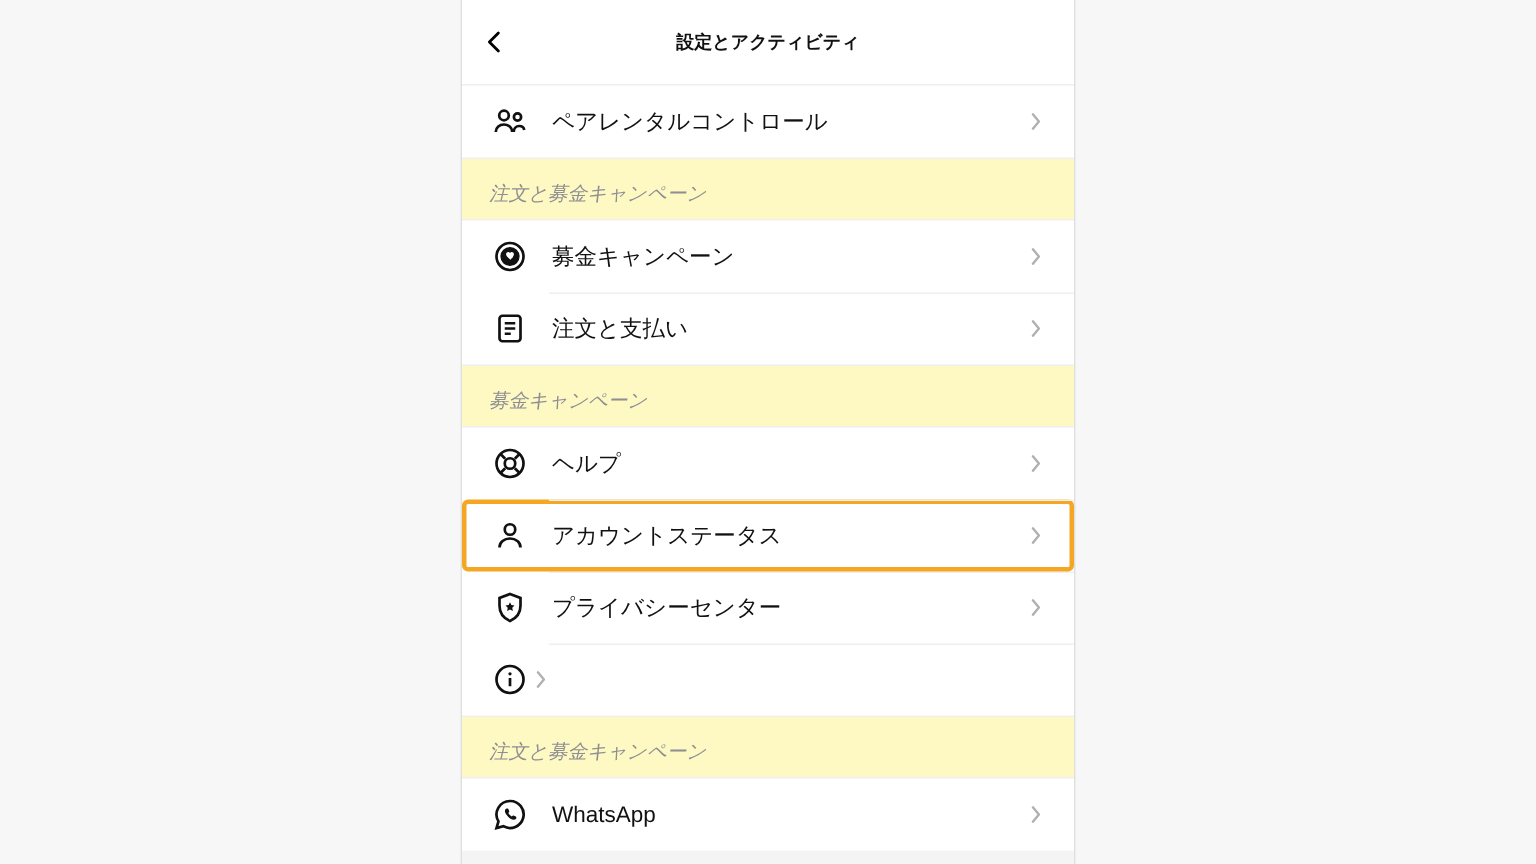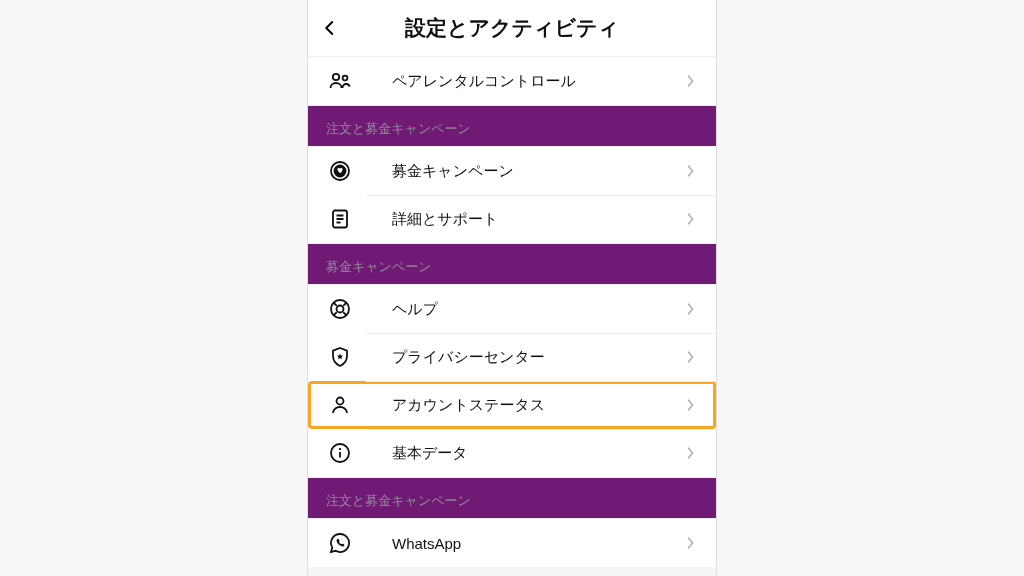--- a/index.html
+++ b/index.html
@@ -43,52 +43,52 @@
     display: flex;
     align-items: center;
     justify-content: center;
     cursor: pointer;
   }
   .back-btn svg { width: 18px; height: 18px; }
   .header-title {
     position: absolute;
     left: 0; right: 0;
     text-align: center;
-    font-size: 21px;
+    font-size: 12px;
     font-weight: 700;
     pointer-events: none;
   }
 
   .scroll {
     flex: 1;
     overflow: hidden;
     background: #f4f4f5;
   }
 
   .section-header {
     font-size: 13px;
     color: #8e8e93;
     padding: 14px 18px 8px 18px;
-    background: #701a75;
+    background: #fef9c3;
+    font-style: italic;
   }
 
   .group {
     background: #fff;
   }
   .group-sep-top { border-top: 1px solid #efefef; }
   .group-sep-bottom { border-bottom: 1px solid #efefef; }
 
   .row {
     display: flex;
     align-items: center;
     padding: 0 18px;
     height: 48px;
     cursor: pointer;
     position: relative;
-    gap: 24px;
   }
   .row + .row::before {
     content: "";
     position: absolute;
     left: 58px;
     right: 0;
     top: 0;
     height: 1px;
     background: #efefef;
   }
@@ -176,21 +176,21 @@
               </svg>
           </span>
         </div>
         <div class="row">
           <span class="icon">
             <svg viewBox="0 0 24 24" fill="none" stroke="#111" stroke-width="1.8">
               <rect x="5" y="3.5" width="14" height="17" rx="2"></rect>
               <path d="M8.5 8.5h7M8.5 12h7M8.5 15.5h4"></path>
             </svg>
           </span>
-          <span class="label">詳細とサポート</span>
+          <span class="label">注文と支払い</span>
           <span class="chev">
             <svg viewBox="0 0 10 16" fill="none">
                 <path d="M2 2l5 6-5 6" stroke-width="2" stroke-linecap="round" stroke-linejoin="round"></path>
               </svg>
           </span>
         </div>
       </div>
 
       <div class="section-header">募金キャンペーン</div>
       <div class="group group-sep-top group-sep-bottom">
@@ -202,57 +202,56 @@
               <path d="M5.5 5.5l3.3 3.3M18.5 5.5l-3.3 3.3M5.5 18.5l3.3-3.3M18.5 18.5l-3.3-3.3"></path>
             </svg>
           </span>
           <span class="label">ヘルプ</span>
           <span class="chev">
             <svg viewBox="0 0 10 16" fill="none">
                 <path d="M2 2l5 6-5 6" stroke-width="2" stroke-linecap="round" stroke-linejoin="round"></path>
               </svg>
           </span>
         </div>
+        <div class="row highlight">
+          <span class="icon">
+            <svg viewBox="0 0 24 24" fill="none" stroke="#111" stroke-width="1.8">
+              <circle cx="12" cy="8" r="3.5"></circle>
+              <path d="M5 20c0-3.5 3.1-6 7-6s7 2.5 7 6"></path>
+            </svg>
+          </span>
+          <span class="label">アカウントステータス</span>
+          <span class="chev">
+            <svg viewBox="0 0 10 16" fill="none">
+                <path d="M2 2l5 6-5 6" stroke-width="2" stroke-linecap="round" stroke-linejoin="round"></path>
+              </svg>
+          </span>
+        </div>
         <div class="row">
           <span class="icon">
             <svg viewBox="0 0 24 24" fill="none" stroke="#111" stroke-width="1.8">
               <path d="M12 3l7 2.6v5.2c0 4.8-3 8.4-7 10.2-4-1.8-7-5.4-7-10.2V5.6L12 3z"></path>
               <path d="M12 8.5l.9 1.9 2.1.3-1.5 1.5.4 2.1-1.9-1-1.9 1 .4-2.1-1.5-1.5 2.1-.3.9-1.9z" fill="#111" stroke="none"></path>
             </svg>
           </span>
           <span class="label">プライバシーセンター</span>
-          <span class="chev">
-            <svg viewBox="0 0 10 16" fill="none">
-                <path d="M2 2l5 6-5 6" stroke-width="2" stroke-linecap="round" stroke-linejoin="round"></path>
-              </svg>
-          </span>
-        </div>
-        <div class="row highlight">
-          <span class="icon">
-            <svg viewBox="0 0 24 24" fill="none" stroke="#111" stroke-width="1.8">
-              <circle cx="12" cy="8" r="3.5"></circle>
-              <path d="M5 20c0-3.5 3.1-6 7-6s7 2.5 7 6"></path>
-            </svg>
-          </span>
-          <span class="label">アカウントステータス</span>
           <span class="chev">
             <svg viewBox="0 0 10 16" fill="none">
                 <path d="M2 2l5 6-5 6" stroke-width="2" stroke-linecap="round" stroke-linejoin="round"></path>
               </svg>
           </span>
         </div>
         <div class="row">
           <span class="icon">
             <svg viewBox="0 0 24 24" fill="none" stroke="#111" stroke-width="1.8">
               <circle cx="12" cy="12" r="9"></circle>
               <circle cx="12" cy="8.2" r="1.1" fill="#111" stroke="none"></circle>
               <path d="M12 11v5.5"></path>
             </svg>
           </span>
-          <span class="label">基本データ</span>
           <span class="chev">
             <svg viewBox="0 0 10 16" fill="none">
                 <path d="M2 2l5 6-5 6" stroke-width="2" stroke-linecap="round" stroke-linejoin="round"></path>
               </svg>
           </span>
         </div>
       </div>
 
       <div class="section-header">注文と募金キャンペーン</div>
       <div class="group group-sep-top">

